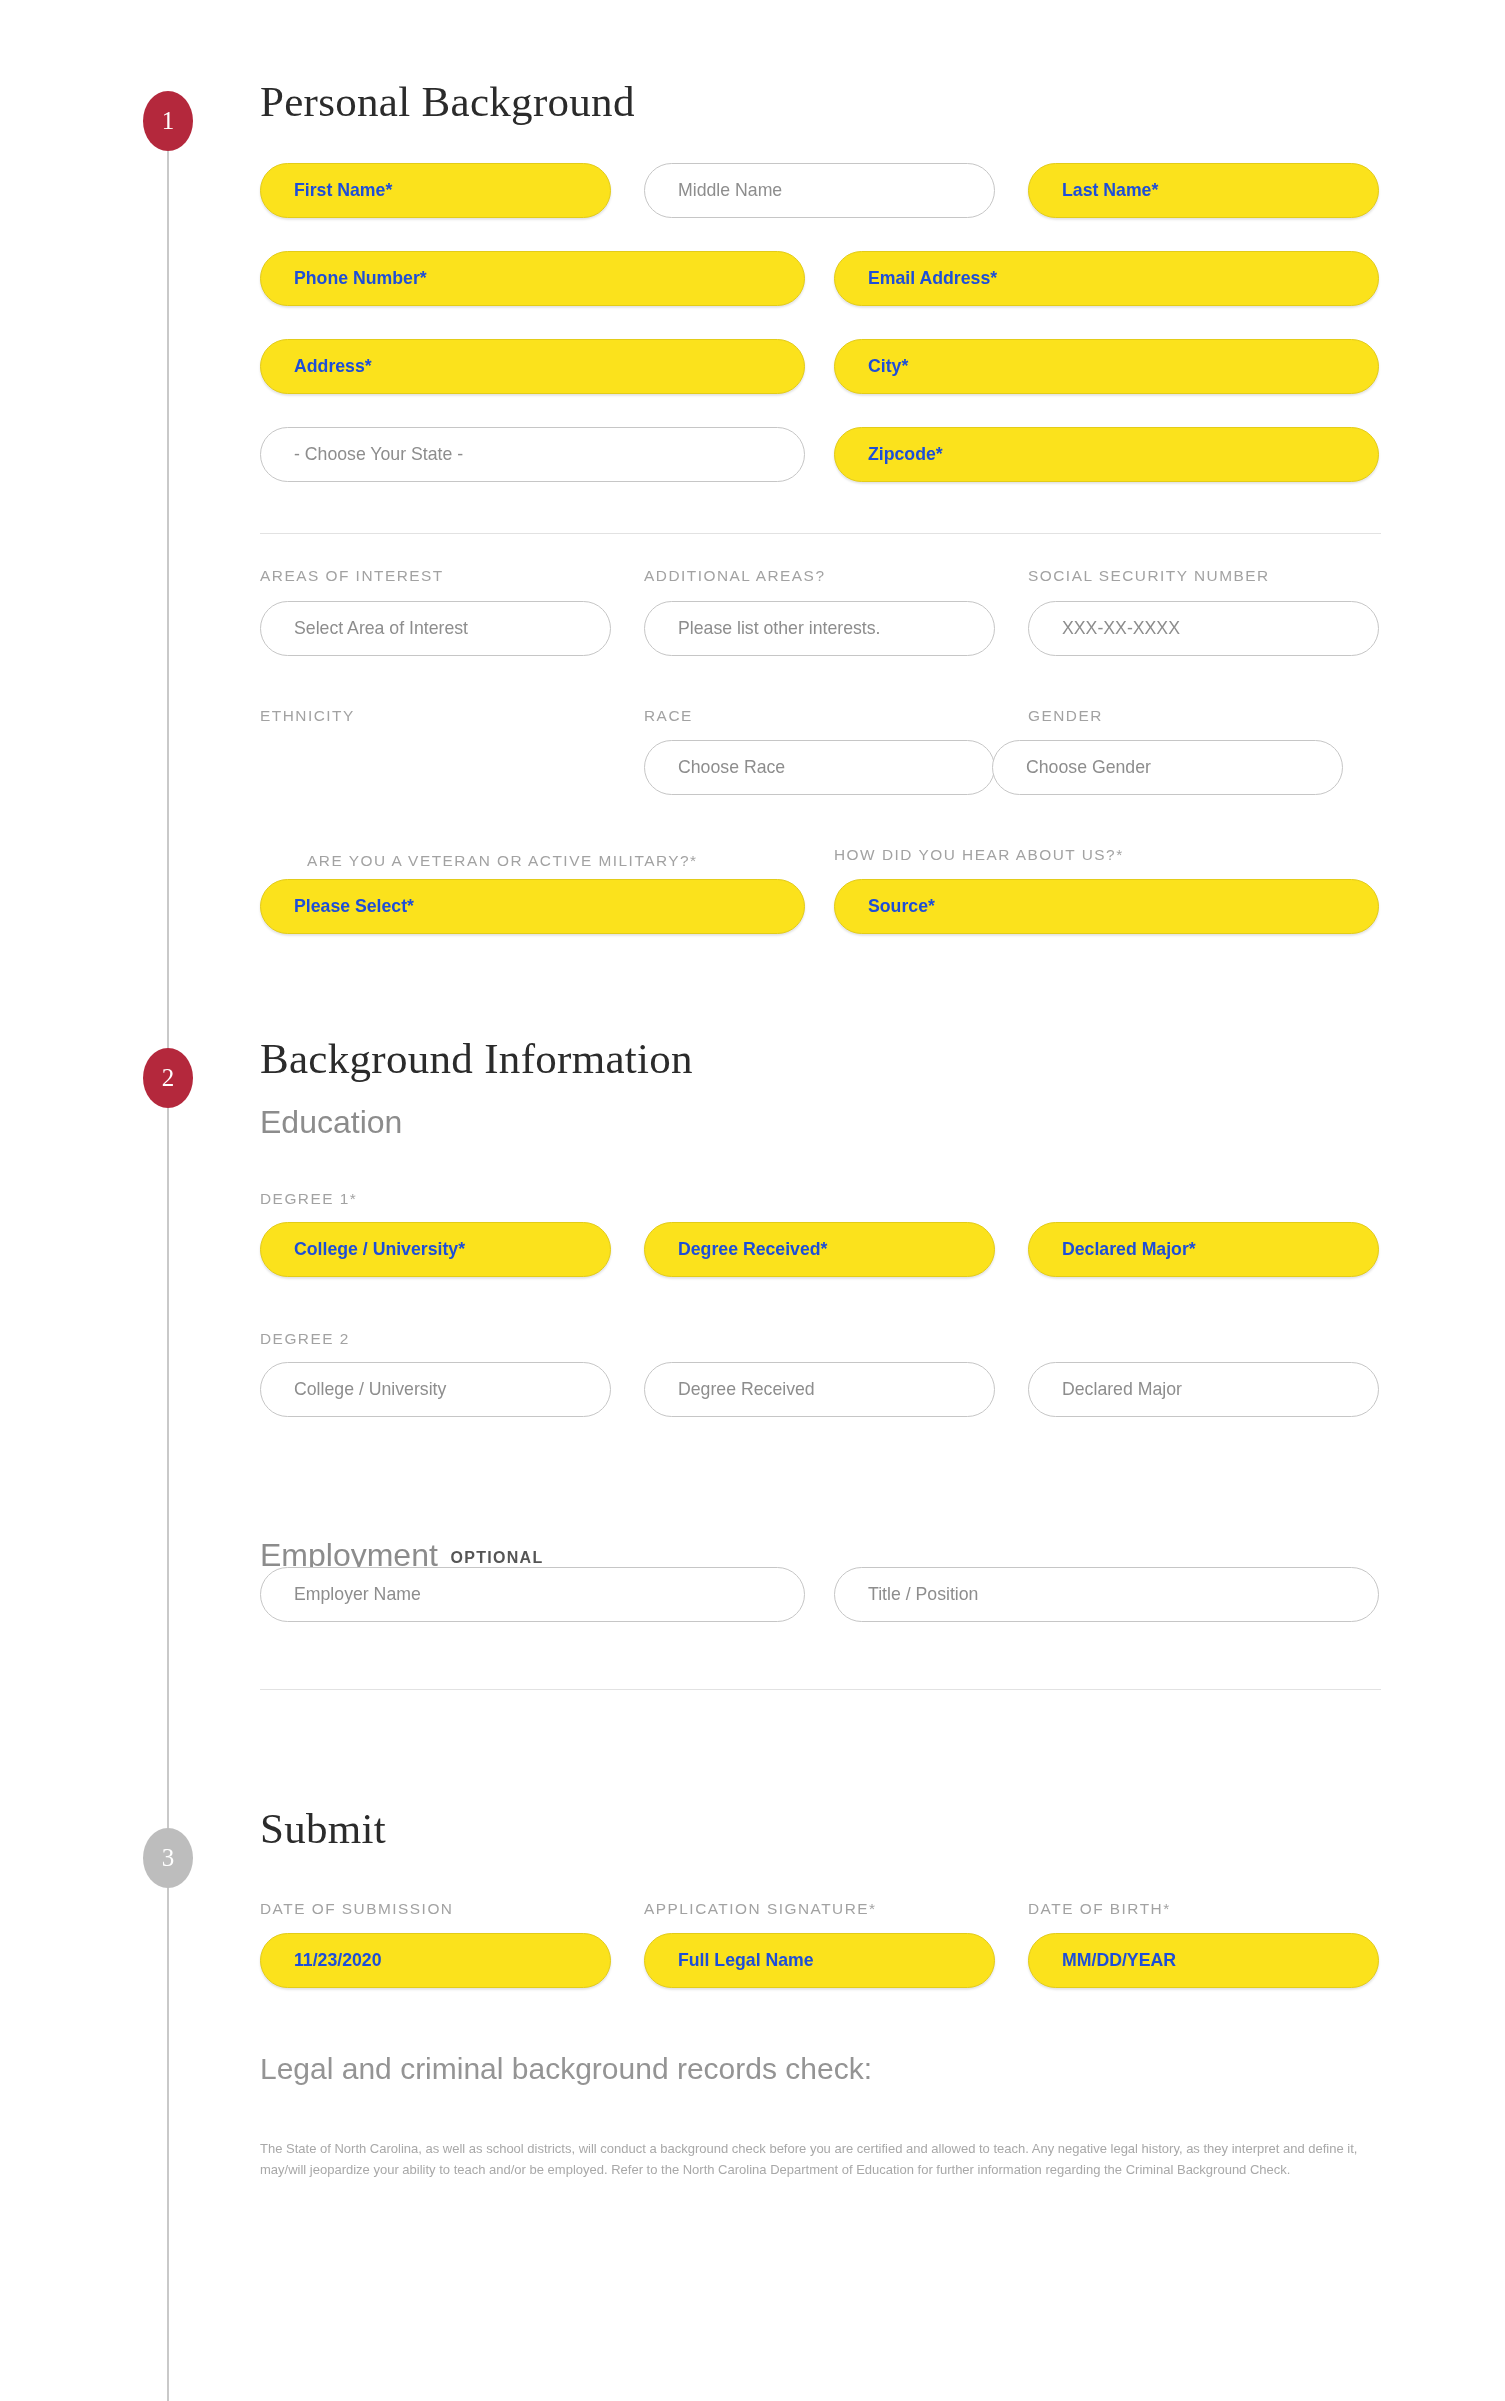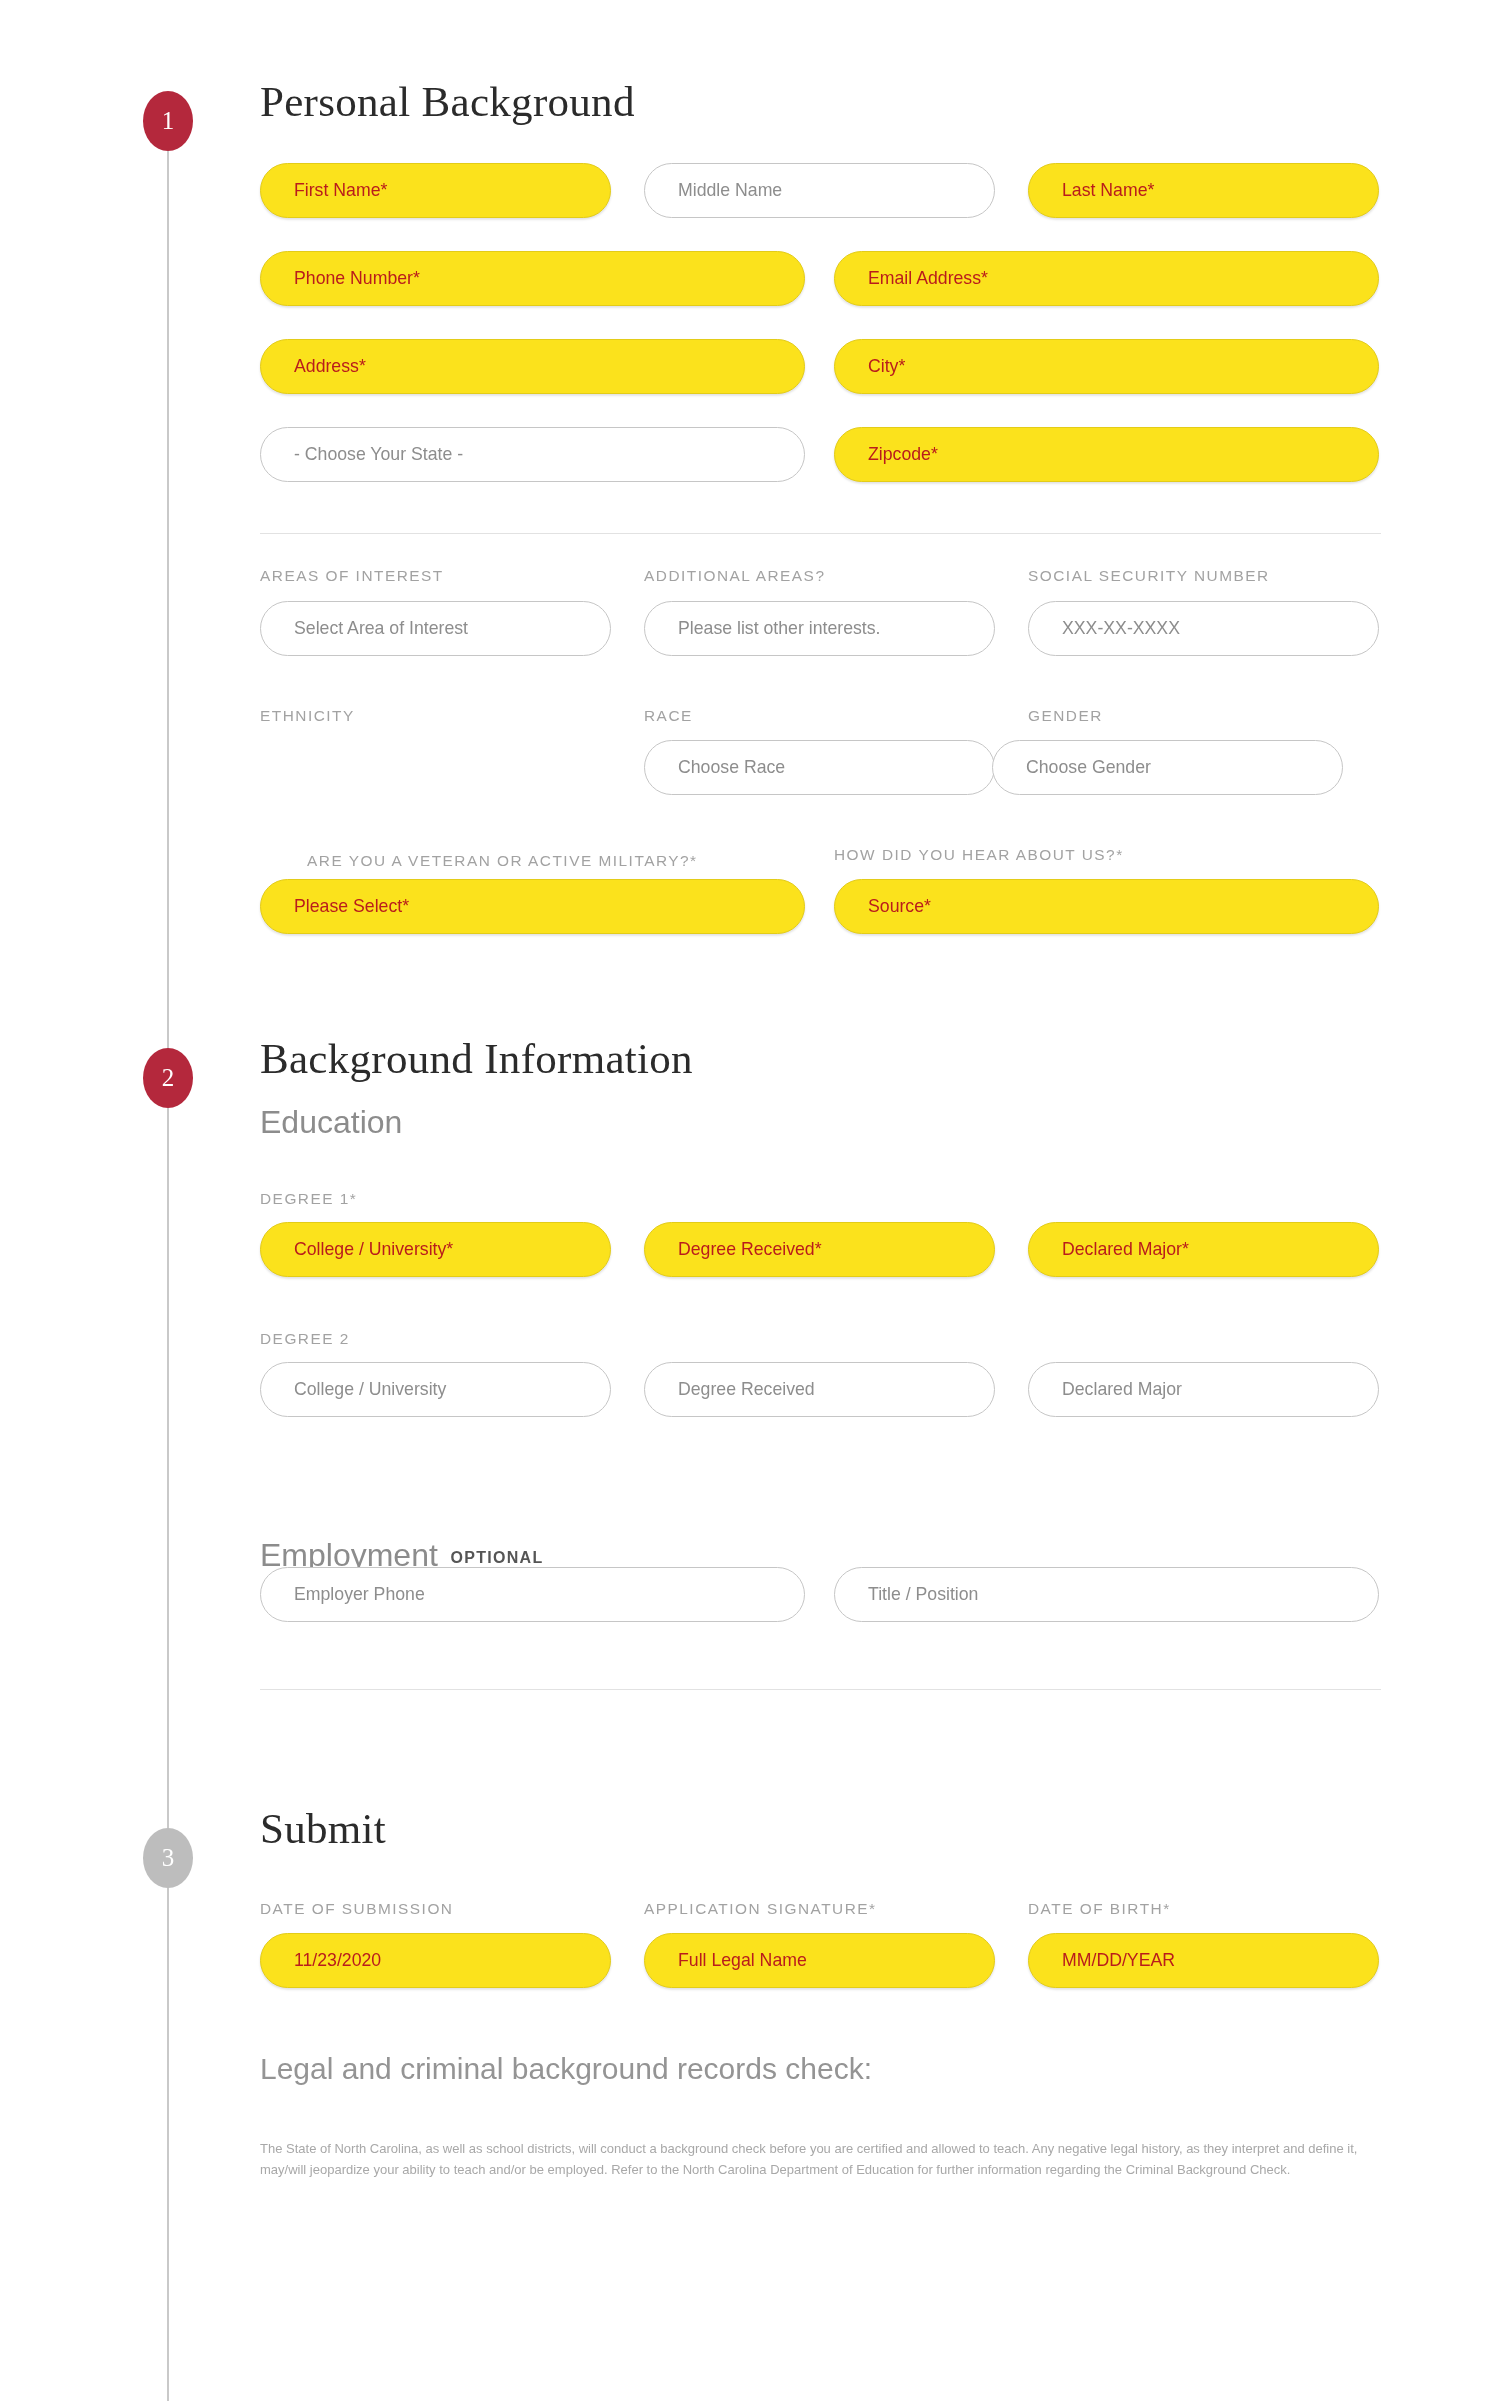--- a/index.html
+++ b/index.html
@@ -56,22 +56,23 @@
   
   .field{
     position:absolute;height:55px;border-radius:30px;
     display:flex;align-items:center;box-sizing:border-box;
     padding-left:33px;font-size:17.7px;
   }
   .field.plain{
     background:#ffffff;border:1.1px solid #c6c6c6;color:#8d8d8d;
   }
   .field.filled{
-    background:#fbe21c;border:1.1px solid #e3cc18;color:#b91c1c;
+    background:#fbe21c;border:1.1px solid #e3cc18;color:#1d4ed8;
     box-shadow:0 1.7px 2.3px rgba(0,0,0,.12);
+    font-weight:bold;
   }
 
   
   .divider{
     position:absolute;left:260px;width:1121px;height:1.1px;background:#e2e2e2;
   }
 
   
   .submit-btn{
     position:absolute;left:260px;top:2240px;width:274px;height:57px;
@@ -148,21 +149,21 @@
   <div class="flabel" style="left:260px;top:1330px;">DEGREE 2</div>
 
   <div class="field plain" style="left:260px;top:1362px;width:351px;">College / University</div>
   <div class="field plain" style="left:644px;top:1362px;width:351px;">Degree Received</div>
   <div class="field plain" style="left:1028px;top:1362px;width:351px;">Declared Major</div>
 
   <div class="sub-title" style="top:1537px;">
     <span>Employment</span><span class="opt">OPTIONAL</span>
   </div>
 
-  <div class="field plain" style="left:260px;top:1567px;width:545px;">Employer Phone</div>
+  <div class="field plain" style="left:260px;top:1567px;width:545px;">Employer Name</div>
   <div class="field plain" style="left:834px;top:1567px;width:545px;">Title / Position</div>
 
   <div class="divider" style="top:1689px;"></div>
 
   <div class="sec-title" style="top:1804px;">Submit</div>
 
   <div class="flabel" style="left:260px;top:1900px;">DATE OF SUBMISSION</div>
   <div class="flabel" style="left:644px;top:1900px;">APPLICATION SIGNATURE*</div>
   <div class="flabel" style="left:1028px;top:1900px;">DATE OF BIRTH*</div>
 

